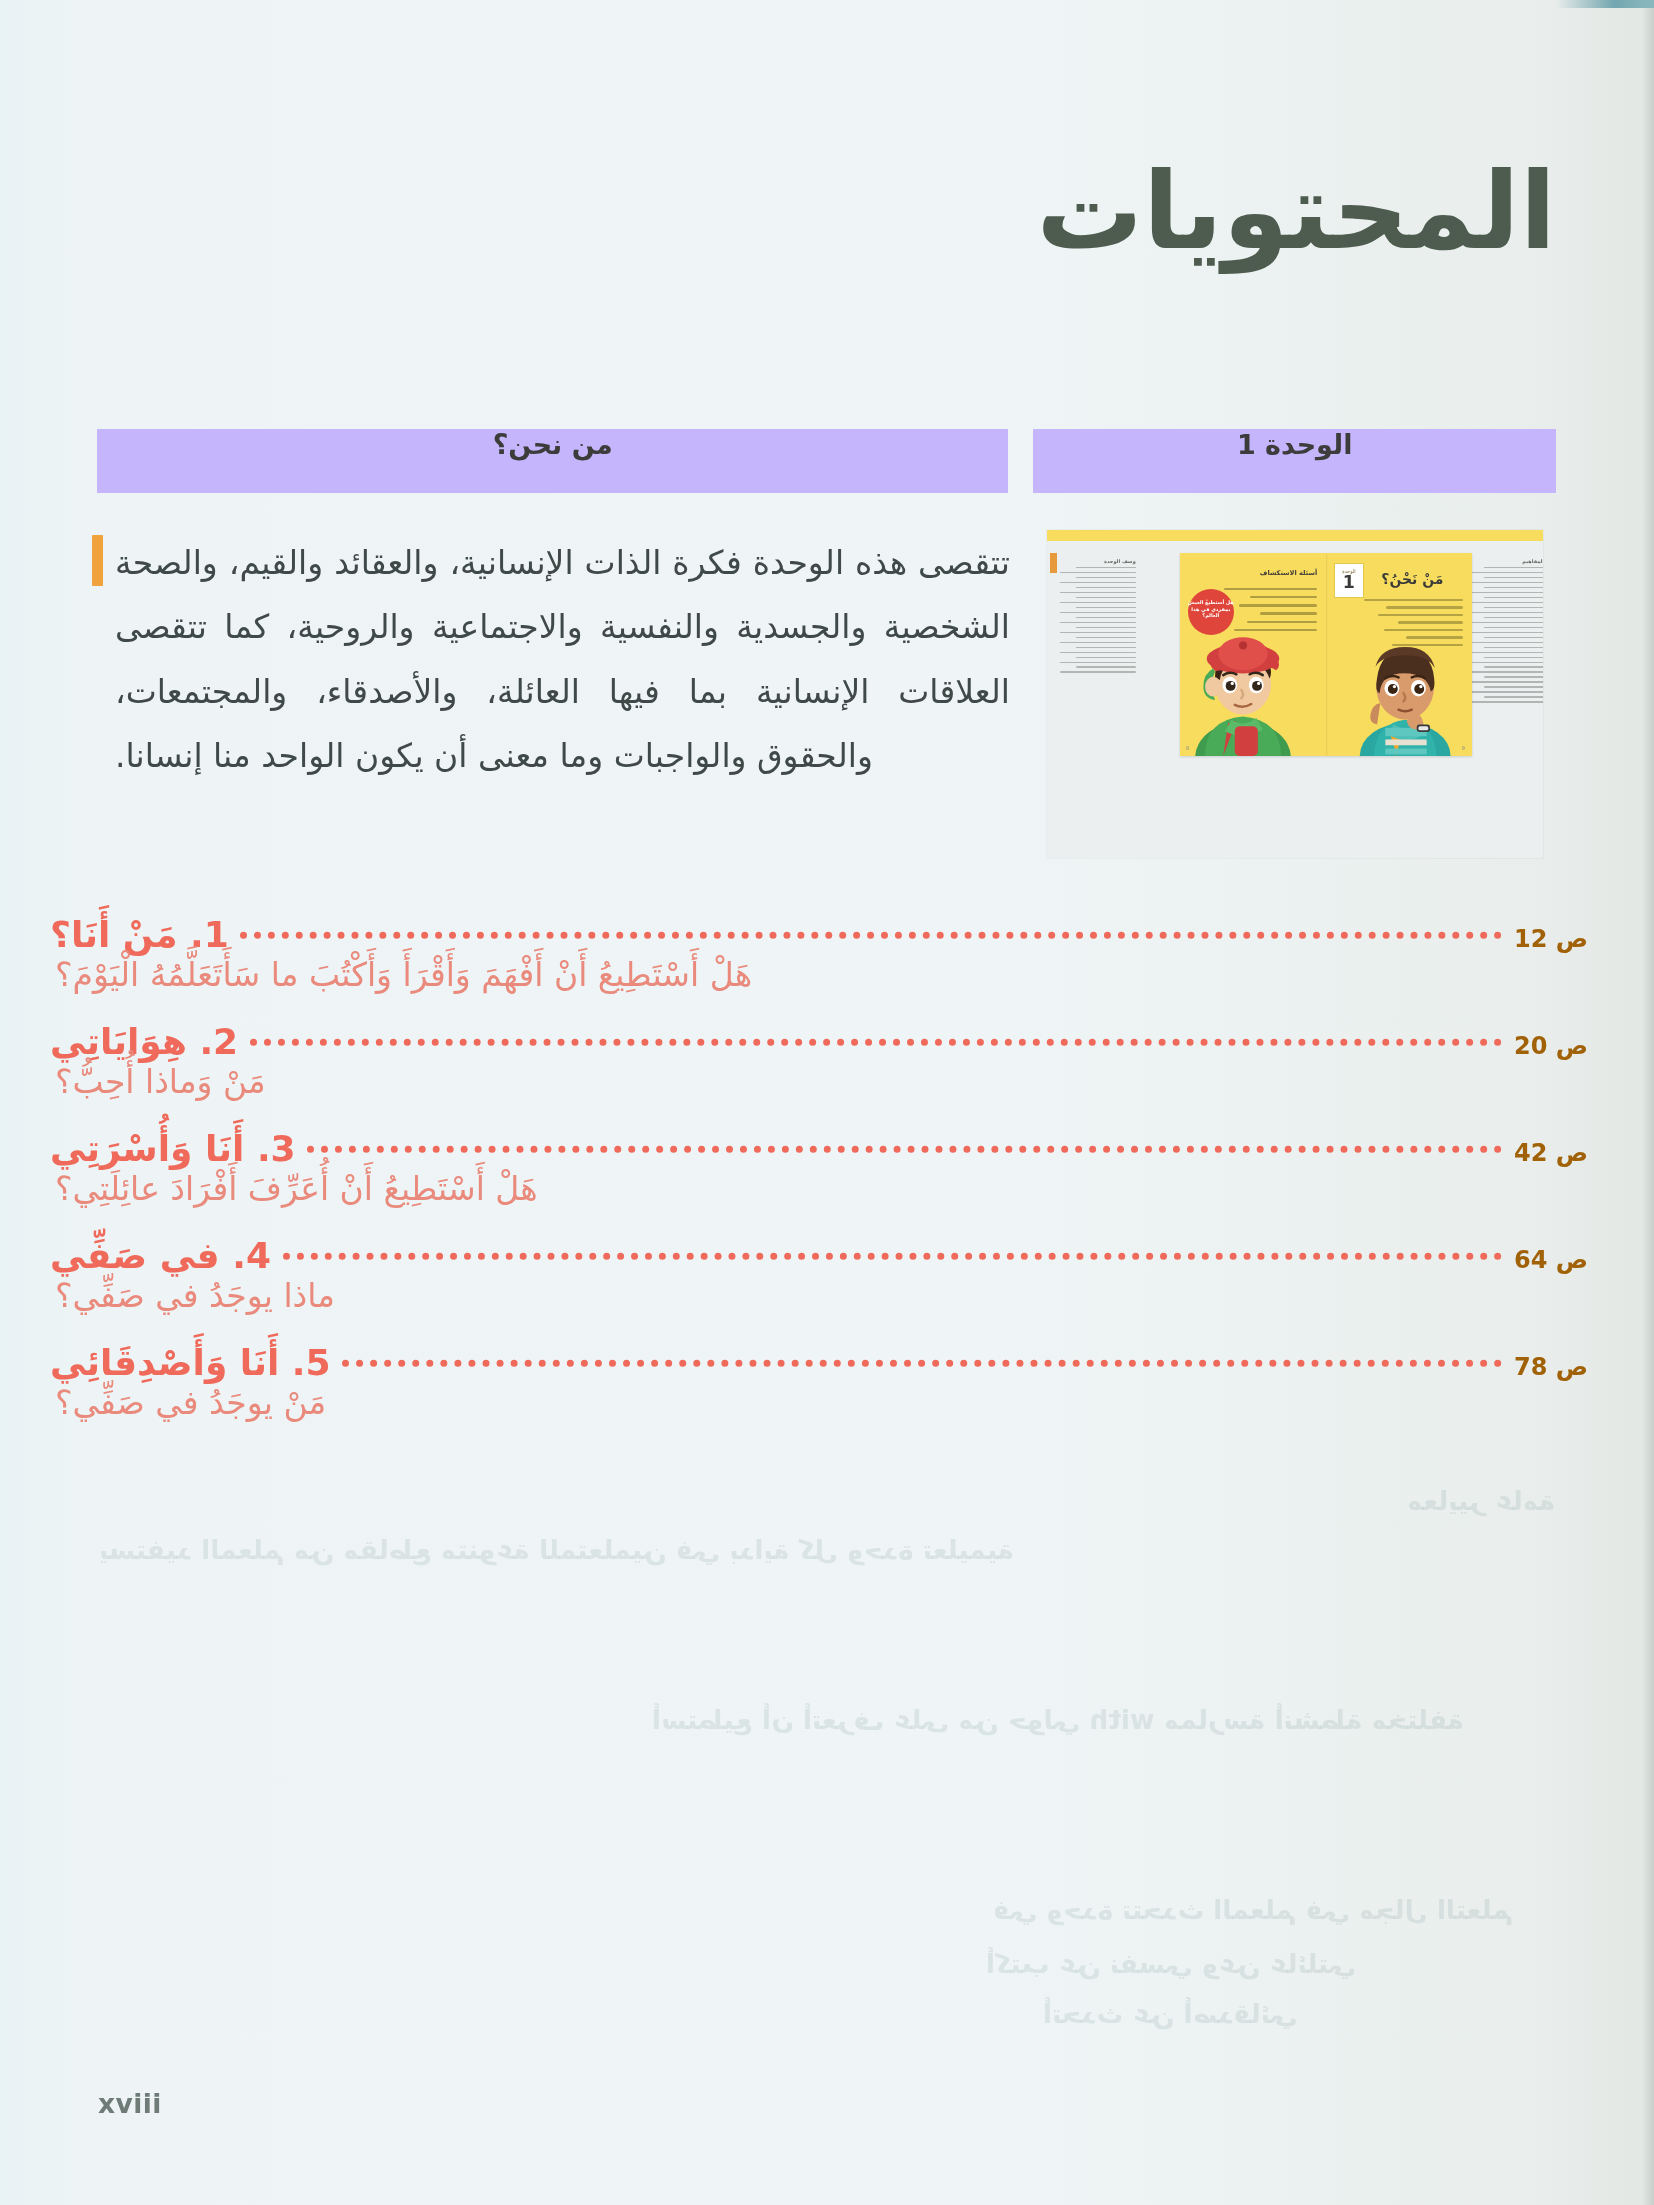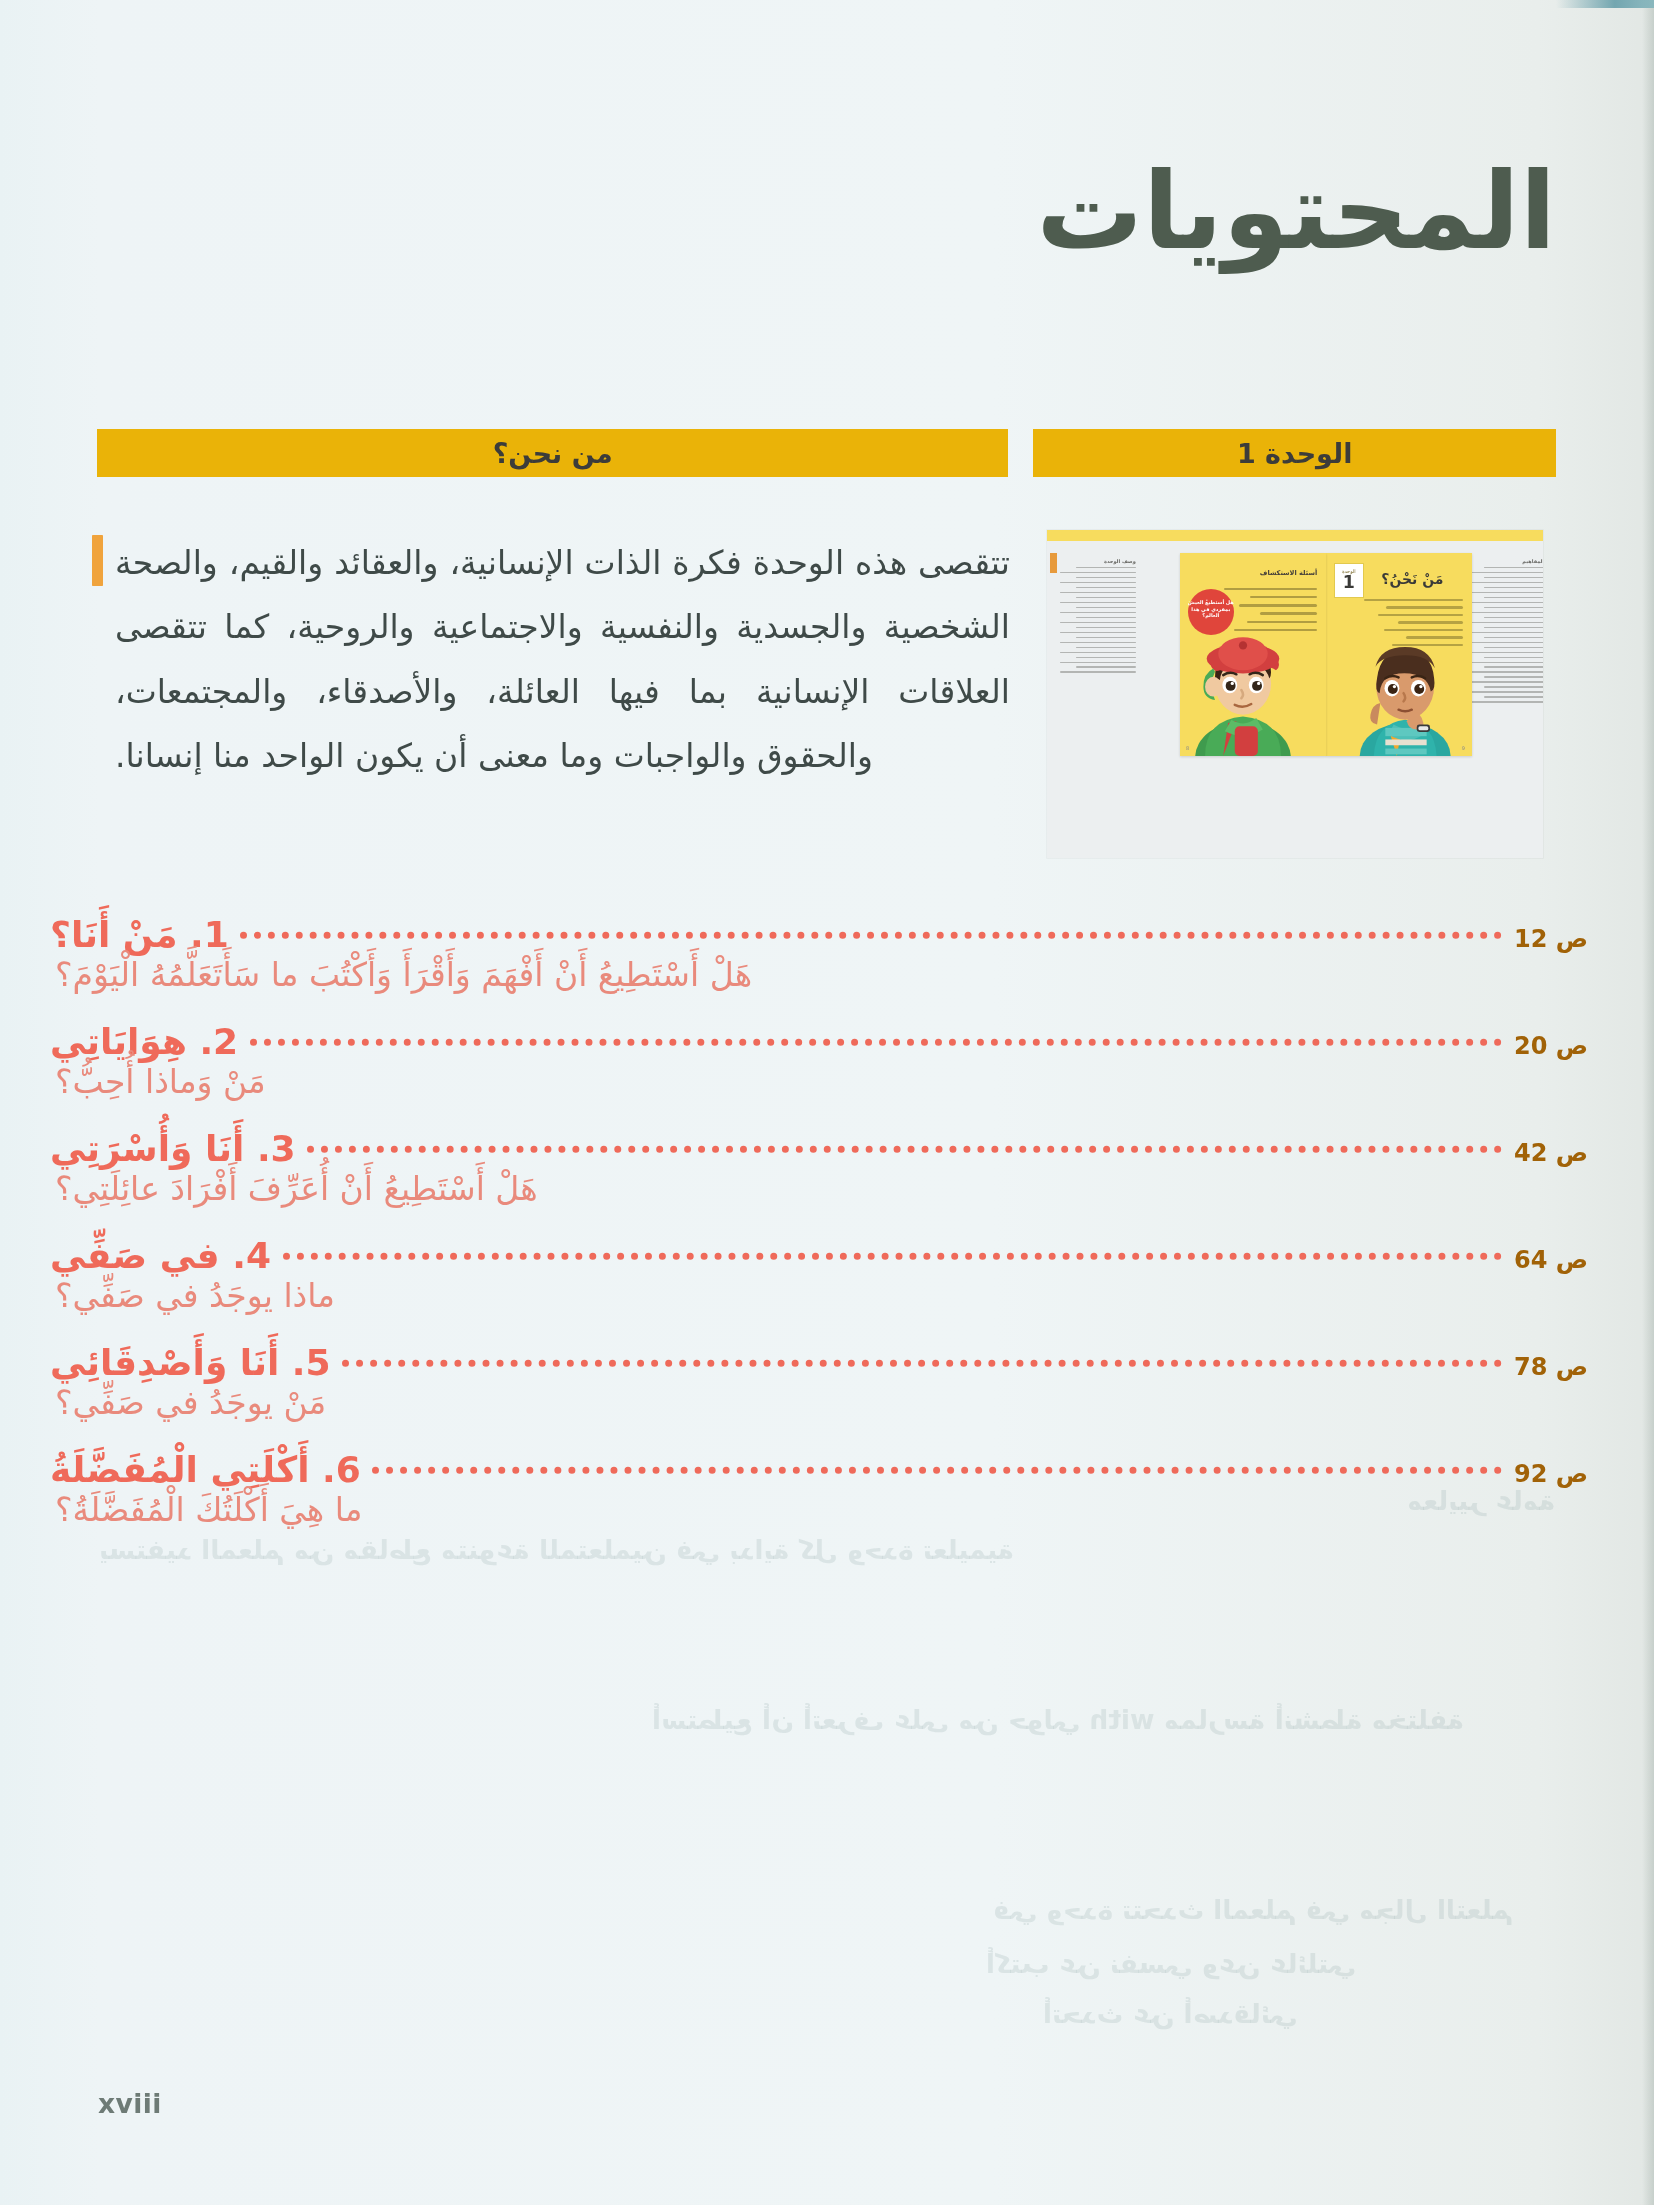--- a/index.html
+++ b/index.html
@@ -49,23 +49,23 @@
   .unit-bars{
     position:absolute;
     top:429px;right:98px;
     width:1459px;
     display:flex;
     flex-direction:row;
     gap:25px;
     justify-content:flex-start;
   }
   .bar{
-    background:#eab308;
-    height:48px;
-    display:flex;align-items:center;justify-content:center;
+    background:#c4b5fd;
+    height:64px;
+    display:flex;justify-content:center;
     color:#3c3c3a;
     font-weight:700;
   }
   .bar-unit{width:523px;font-size:27px;}
   .bar-theme{width:912px;font-size:27px;}
 
   
   .intro-row{
     position:absolute;
     top:513px;right:98px;
@@ -475,27 +475,19 @@
 
     <div class="entry">
       <div class="entry-line">
         <span class="entry-title"><span>5.</span> <span>أَنَا وَأَصْدِقَائِي</span></span>
         <span class="leader"></span>
         <span class="entry-page"><span>ص</span> <span>78</span></span>
       </div>
       <div class="entry-sub">مَنْ يوجَدُ في صَفِّي؟</div>
     </div>
 
-    <div class="entry">
-      <div class="entry-line">
-        <span class="entry-title"><span>6.</span> <span>أَكْلَتِي الْمُفَضَّلَةُ</span></span>
-        <span class="leader"></span>
-        <span class="entry-page"><span>ص</span> <span>92</span></span>
-      </div>
-      <div class="entry-sub">ما هِيَ أَكْلَتُكَ الْمُفَضَّلَةُ؟</div>
-    </div>
 
   </div>
 
   <div class="folio">xviii</div>
 
 </div>
 
 
 </body></html>

